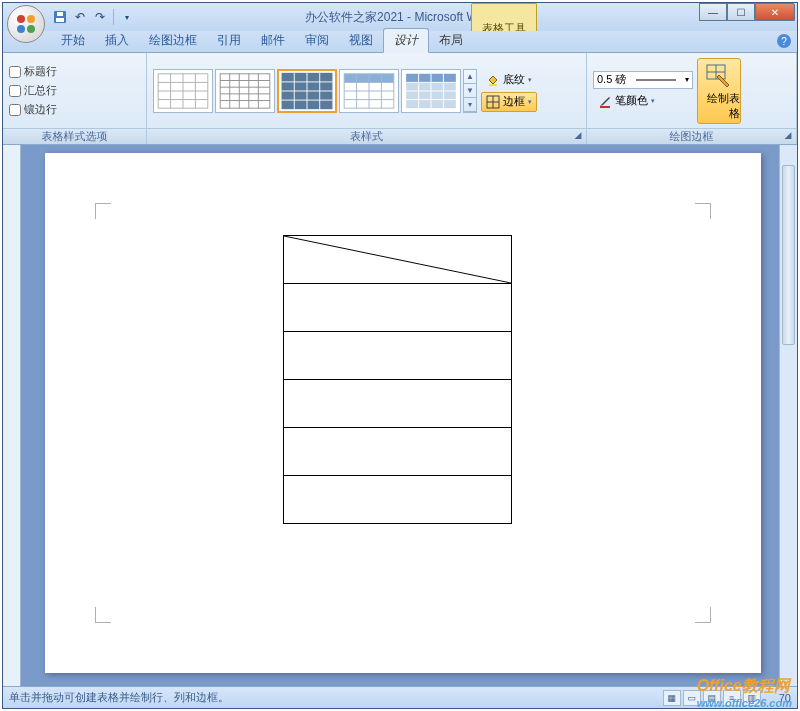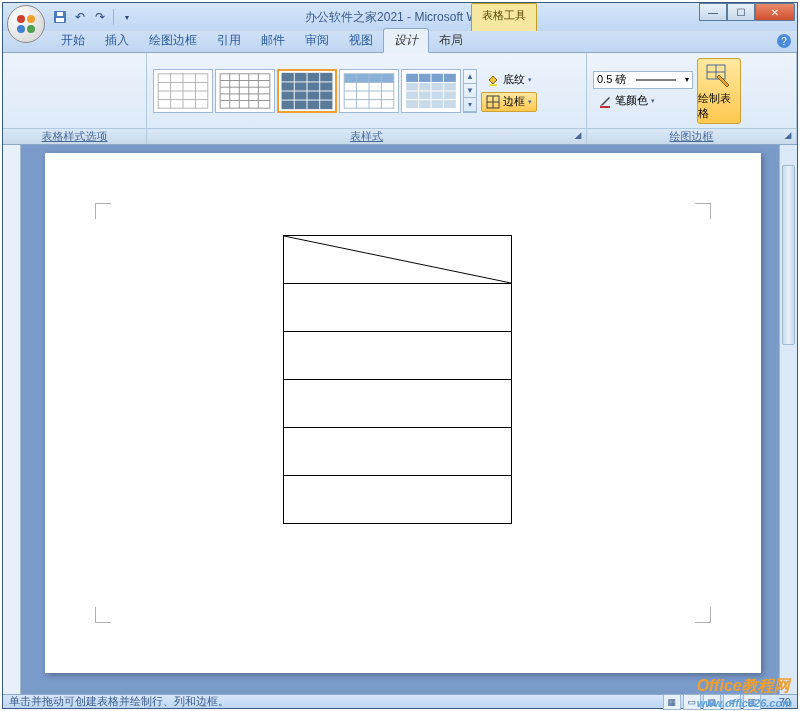--- a/index.html
+++ b/index.html
@@ -8,37 +8,37 @@
 .window { width: 796px; height: 707px; margin: 2px; border: 1px solid #3b5a82; background: #cfe0f5; display: flex; flex-direction: column; position: relative; }
 
 
 .titlebar { height: 28px; background: linear-gradient(#d6e6fa, #bfd7f3); display: flex; align-items: center; position: relative; }
 .office-btn { width: 38px; height: 38px; border-radius: 50%; background: radial-gradient(circle at 30% 30%, #fff, #d0d0d0); border: 1px solid #8a8a8a; position: absolute; left: 4px; top: 2px; z-index: 10; display: flex; align-items: center; justify-content: center; }
 .office-btn svg { width: 24px; height: 24px; }
 .qat { margin-left: 48px; display: flex; align-items: center; gap: 2px; }
 .qat-item { width: 18px; height: 18px; display: flex; align-items: center; justify-content: center; color: #2a4a7a; font-size: 12px; }
 .qat-sep { width: 1px; height: 16px; background: #9ab4d6; margin: 0 2px; }
 .title-text { position: absolute; left: 50%; transform: translateX(-50%); font-size: 12px; color: #3a5a8a; }
-.context-tab { position: absolute; right: 260px; top: 0; height: 28px; padding: 4px 10px 0; background: #f5e6a0; border: 1px solid #c0a020; border-bottom: none; font-size: 11px; color: #5a4a00; border-radius: 2px 2px 0 0; margin-left: 39px; }
+.context-tab { position: absolute; right: 260px; top: 0; height: 28px; padding: 17px 10px 0; background: #f5e6a0; border: 1px solid #c0a020; border-bottom: none; font-size: 11px; color: #5a4a00; border-radius: 2px 2px 0 0; margin-left: 39px; }
 .win-controls { position: absolute; right: 2px; top: 0; display: flex; }
 .win-btn { width: 28px; height: 18px; border: 1px solid #5a7a9a; background: linear-gradient(#e8f0fa, #c8d8ea); display: flex; align-items: center; justify-content: center; font-size: 10px; color: #2a3a5a; }
 .win-btn.close { background: linear-gradient(#e88a6a, #d05030); color: #fff; width: 40px; border-radius: 0 2px 0 0; }
 
 
 .tabs { height: 22px; display: flex; align-items: flex-end; padding-left: 48px; background: linear-gradient(#cfe0f5, #bfd7f3); border-bottom: 1px solid #8aa8ca; position: relative; }
 .tab { padding: 3px 10px; font-size: 12px; color: #2a5a9a; cursor: pointer; }
 .tab.context { color: #3a3a3a; }
 .tab.active { background: #e8f0fa; border: 1px solid #8aa8ca; border-bottom: 1px solid #e8f0fa; border-radius: 3px 3px 0 0; margin-bottom: -1px; font-style: italic; }
 .help-btn { position: absolute; right: 6px; top: 3px; width: 14px; height: 14px; border-radius: 50%; background: #4a8ada; color: #fff; font-size: 10px; display: flex; align-items: center; justify-content: center; }
 
 
 .ribbon { height: 92px; background: linear-gradient(#ecf3fb, #dae8f7); border-bottom: 1px solid #8aa8ca; display: flex; }
 .group { border-right: 1px solid #b0c8e0; display: flex; flex-direction: column; position: relative; }
 .group-body { flex: 1; display: flex; align-items: center; padding: 4px 6px; gap: 4px; }
-.group-label { height: 16px; font-size: 11px; color: #4a6a9a; text-align: center; background: linear-gradient(#dae8f7, #c8daea); border-top: 1px solid #b0c8e0; position: relative; text-decoration: underline; }
+.group-label { height: 16px; font-size: 11px; color: #4a6a9a; text-align: center; background: linear-gradient(#dae8f7, #c8daea); border-top: 1px solid #b0c8e0; position: relative; }
 .group-launcher { position: absolute; right: 2px; top: 1px; width: 12px; height: 12px; font-size: 9px; color: #4a6a9a; }
 
 .chk-col { display: flex; flex-direction: column; gap: 4px; }
 .chk { display: flex; align-items: center; gap: 3px; font-size: 11px; color: #3a3a3a; }
 .chk input { width: 12px; height: 12px; }
 
 .style-gallery { display: flex; gap: 2px; align-items: center; }
 .style-thumb { width: 60px; height: 44px; border: 1px solid #a0b8d0; background: #fff; position: relative; }
 .style-thumb.sel { border: 2px solid #f0a030; }
 .style-thumb svg { width: 100%; height: 100%; }
@@ -48,21 +48,21 @@
 .small-btn { height: 20px; padding: 0 4px; display: flex; align-items: center; gap: 3px; font-size: 11px; border: 1px solid transparent; border-radius: 2px; }
 .small-btn.active { background: linear-gradient(#ffe8a0,#ffc850); border: 1px solid #d0a030; }
 .small-btn .drop { font-size: 7px; color: #4a6a9a; }
 .icon-sq { width: 14px; height: 14px; display: inline-block; }
 
 .v-col { display: flex; flex-direction: column; gap: 2px; }
 
 .pt-select { width: 100px; height: 18px; border: 1px solid #a0b8d0; background: #fff; font-size: 11px; padding: 0 3px; display: flex; align-items: center; justify-content: space-between; }
 
 .big-btn { width: 44px; height: 66px; border: 1px solid transparent; border-radius: 3px; display: flex; flex-direction: column; align-items: center; justify-content: center; gap: 2px; font-size: 11px; }
-.big-btn.active { background: linear-gradient(#ffe8a0,#ffc850); border: 1px solid #d0a030; }
+.big-btn.active { background: linear-gradient(#ffe8a0,#ffc850); border: 1px solid #d0a030; text-align: right; }
 .big-btn .bicon { width: 28px; height: 28px; }
 
 
 .doc-area { flex: 1; background: #7a9aca; position: relative; display: flex; }
 .ruler-v { width: 18px; background: #e8f0fa; border-right: 1px solid #a0b8d0; }
 .doc-scroll { flex: 1; background: #7a9aca; position: relative; overflow: hidden; }
 .page { position: absolute; left: 24px; top: 8px; width: 716px; height: 520px; background: #fff; box-shadow: 2px 2px 6px rgba(0,0,0,0.3); }
 .crop { position: absolute; width: 16px; height: 16px; border: 1px solid #b0b0b0; }
 .crop.tl { left: 50px; top: 50px; border-right: none; border-bottom: none; }
 .crop.tr { right: 50px; top: 50px; border-left: none; border-bottom: none; }
@@ -71,21 +71,21 @@
 
 .doc-table { position: absolute; left: 238px; top: 82px; border-collapse: collapse; }
 .doc-table td { border: 1px solid #000; width: 228px; height: 48px; font-size: 8px; color: #888; padding: 2px 4px; vertical-align: top; position: relative; }
 .doc-table td.first { height: 48px; }
 .diag { position: absolute; left: 0; top: 0; width: 100%; height: 100%; }
 
 .scroll-v { width: 18px; background: #dae8f7; border-left: 1px solid #a0b8d0; position: relative; }
 .scroll-v .thumb { position: absolute; left: 2px; right: 2px; top: 20px; height: 180px; background: linear-gradient(90deg,#c8daea,#e8f0fa,#c8daea); border: 1px solid #a0b8d0; border-radius: 2px; }
 
 
-.statusbar { height: 14px; background: linear-gradient(#d6e6fa,#bfd7f3); border-top: 1px solid #8aa8ca; display: flex; align-items: center; padding: 0 6px; font-size: 11px; color: #3a5a8a; position: relative; }
+.statusbar { height: 22px; background: linear-gradient(#d6e6fa,#bfd7f3); border-top: 1px solid #8aa8ca; display: flex; align-items: center; padding: 0 6px; font-size: 11px; color: #3a5a8a; position: relative; }
 .status-right { position: absolute; right: 6px; display: flex; align-items: center; gap: 2px; }
 .view-btn { width: 18px; height: 16px; border: 1px solid #a0b8d0; background: #e8f0fa; font-size: 9px; display: flex; align-items: center; justify-content: center; }
 
 .watermark { position: absolute; right: 8px; bottom: 2px; font-size: 16px; font-weight: bold; color: #f0a030; font-style: italic; pointer-events: none; }
 .watermark .sub { font-size: 11px; color: #5aa0e0; display: block; font-weight: bold; }
 </style>
 </head>
 <body>
 
 <div class="window">
@@ -131,20 +131,34 @@
     <div class="tab">视图</div>
     <div class="tab context active">设计</div>
     <div class="tab context">布局</div>
     <div class="help-btn">?</div>
   </div>
 
   <div class="ribbon">
 
     <div class="group" style="width:144px;">
       <div class="group-body">
+        <div class="chk-col">
+          <label class="chk">
+              <input type="checkbox" style="">
+              <span>标题行</span>
+            </label>
+          <label class="chk">
+              <input type="checkbox" style="">
+              <span>汇总行</span>
+            </label>
+          <label class="chk">
+              <input type="checkbox" style="">
+              <span>镶边行</span>
+            </label>
+        </div>
       </div>
       <div class="group-label">表格样式选项</div>
     </div>
 
     <div class="group" style="flex:1;">
       <div class="group-body">
         <div class="style-gallery">
           <div class="style-thumb"><svg viewBox="0 0 60 44">
                 <g stroke="#b0b0b0" stroke-width="1" fill="none">
                   <rect x="4" y="4" width="52" height="36"></rect>

